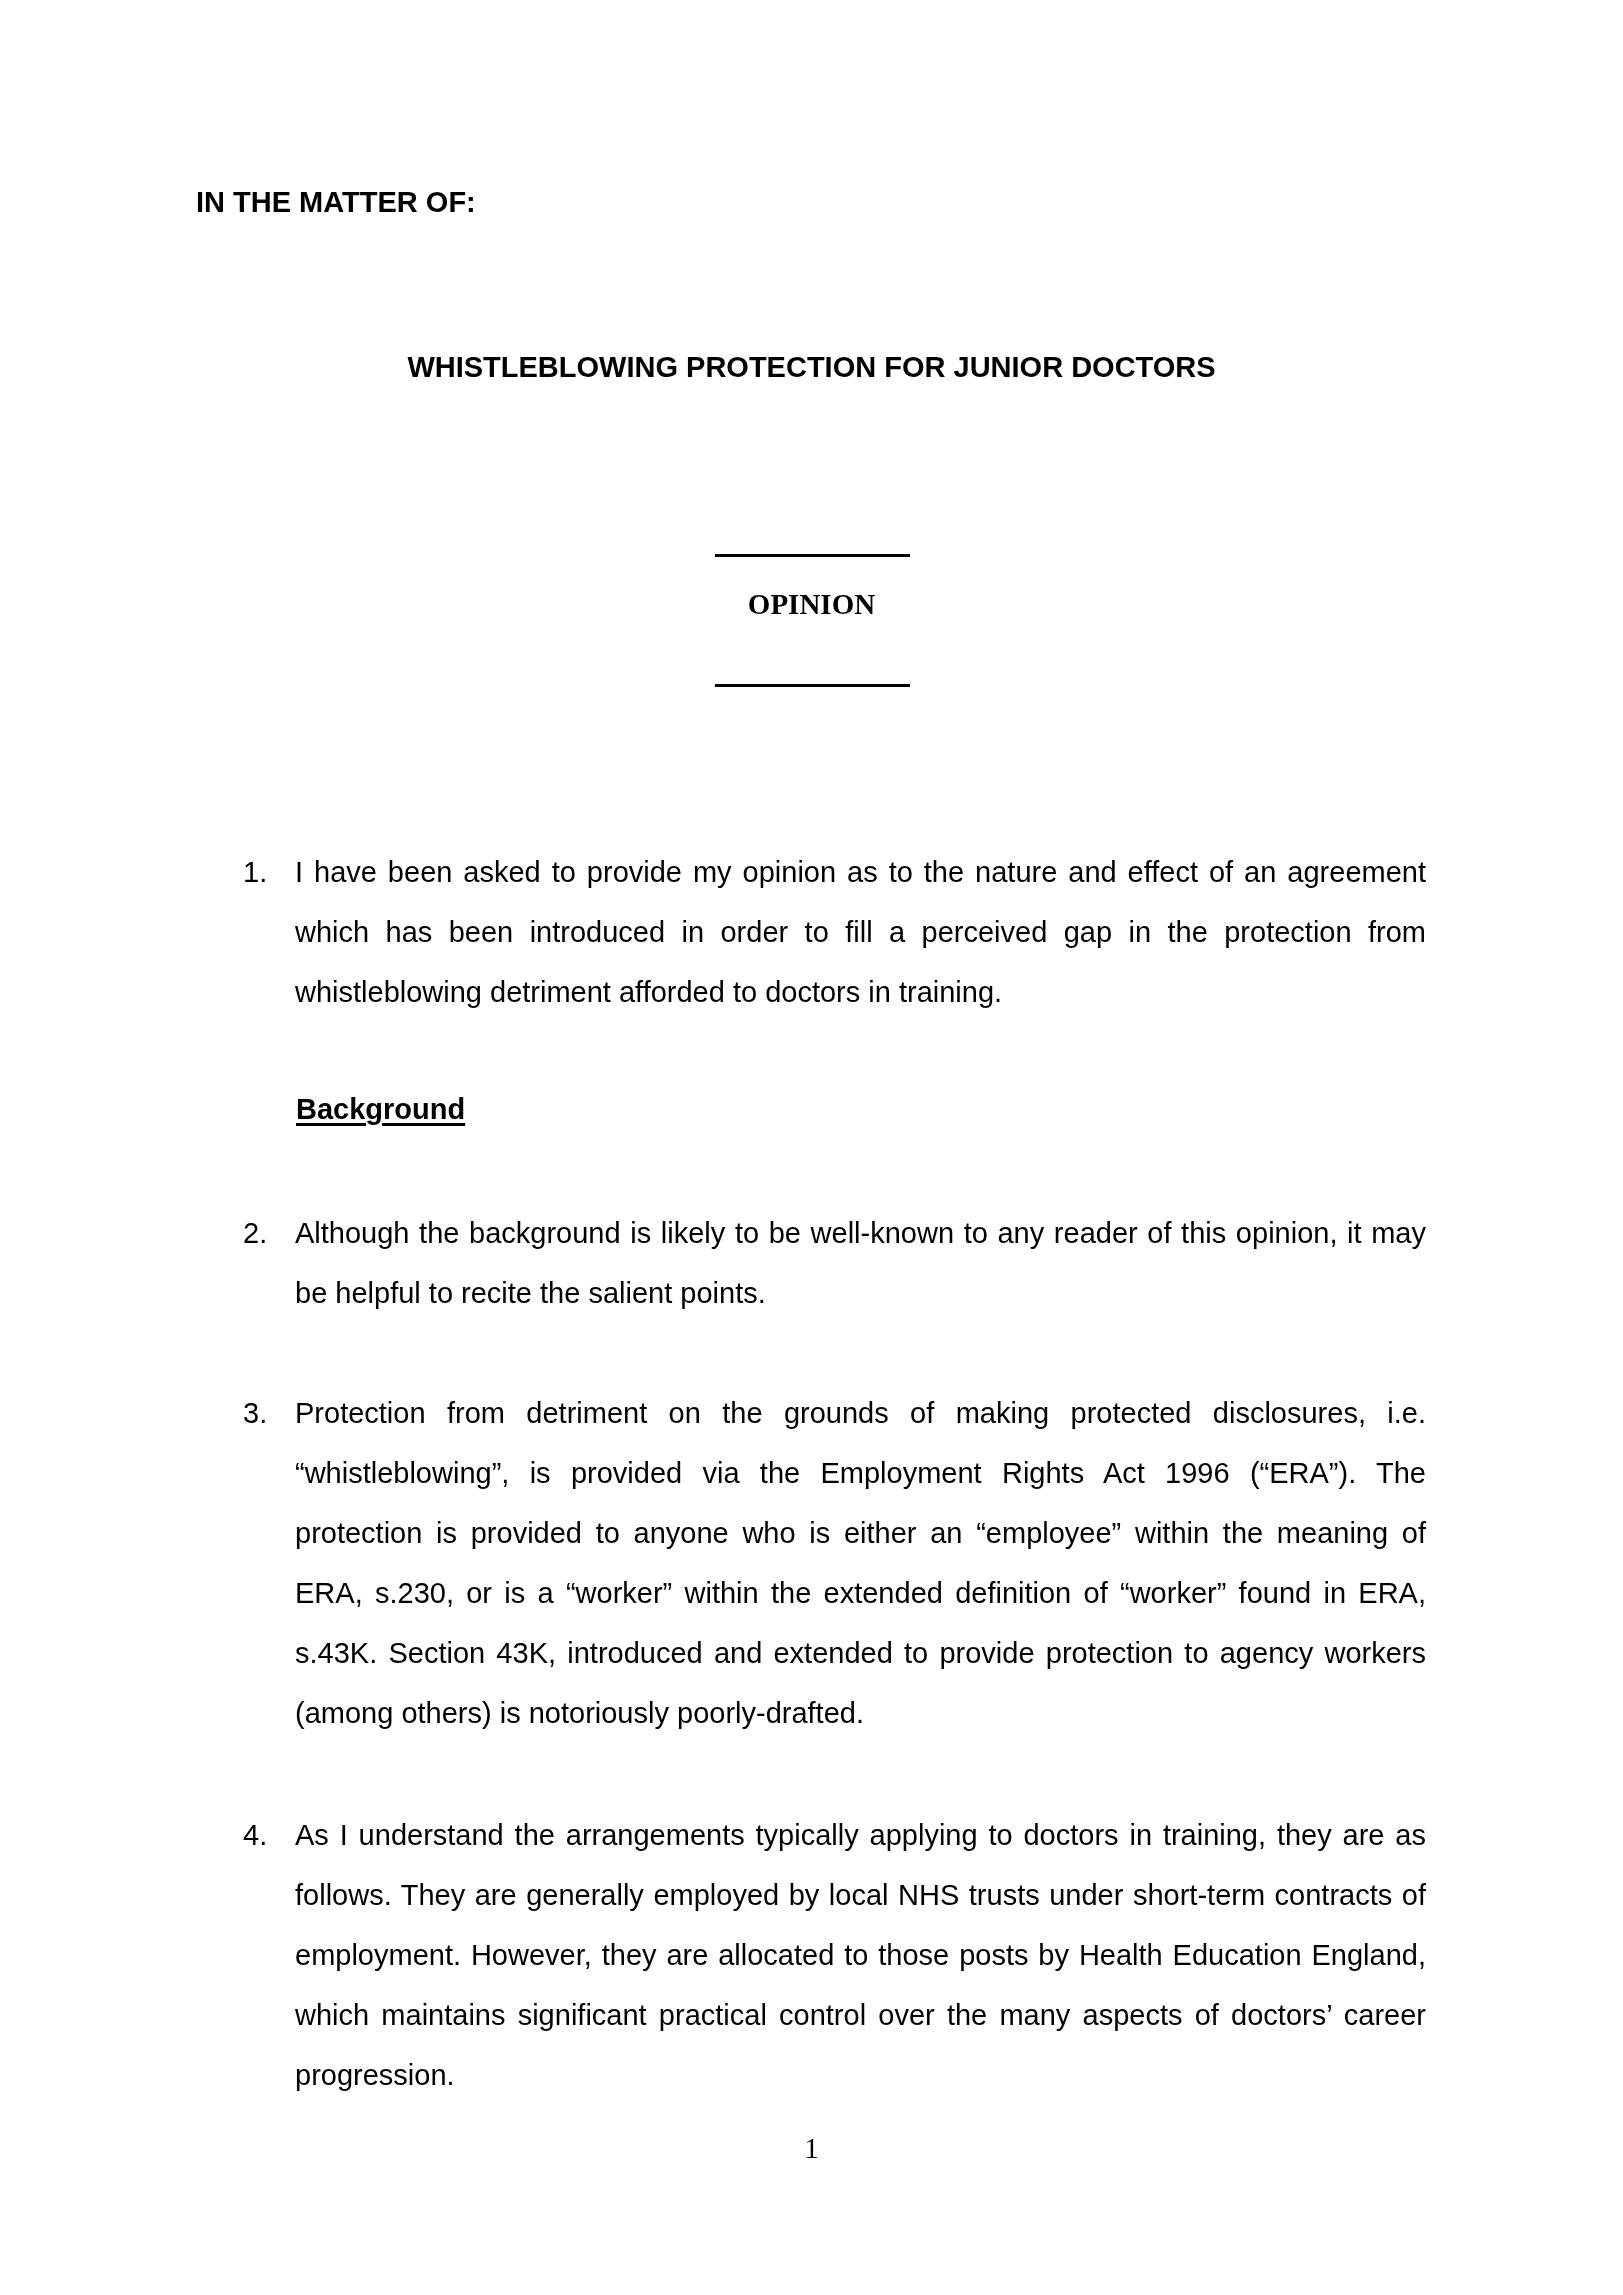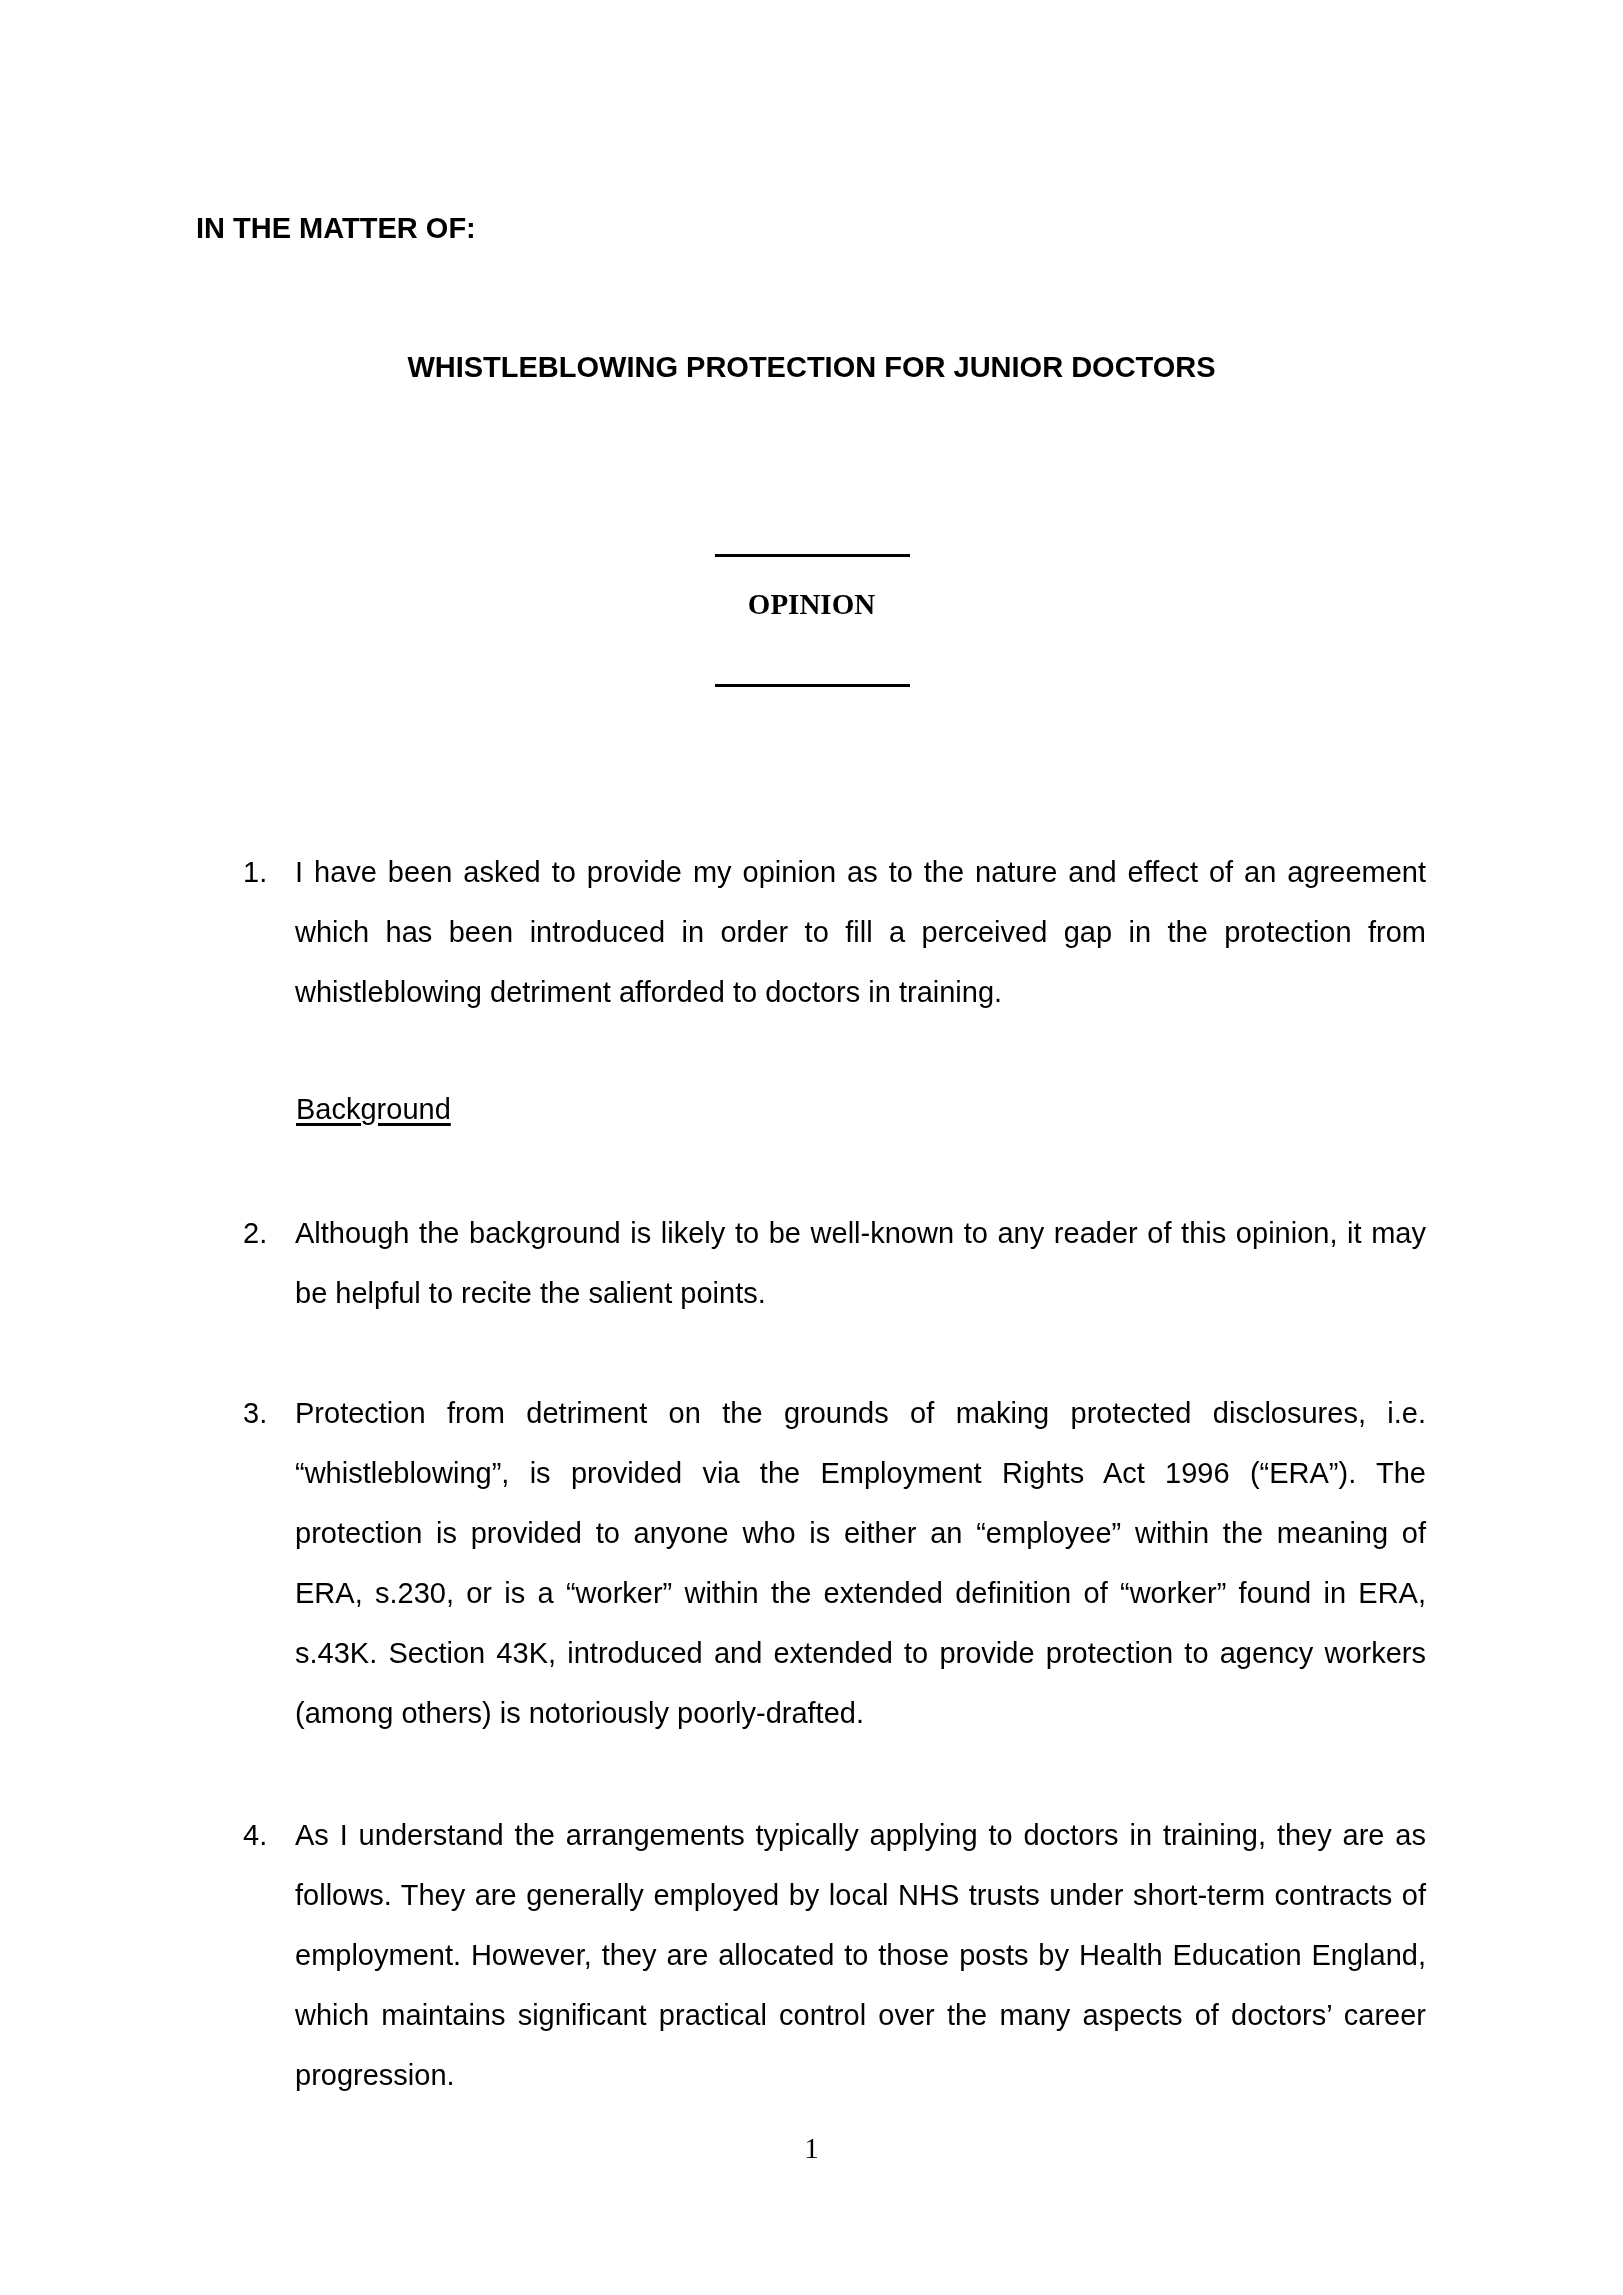--- a/index.html
+++ b/index.html
@@ -18,21 +18,21 @@
     .page {
       position: absolute;
       left: 0; top: 0;
       width: 1623px;
       height: 2295px;
       background: #ffffff;
     }
     .matter {
       position: absolute;
       left: 196px;
-      top: 212px;
+      top: 186px;
       font-weight: bold;
       font-size: 29px;
       letter-spacing: 0px;
     }
     .title-line {
       position: absolute;
       left: 0;
       width: 1623px;
       text-align: center;
       font-weight: bold;
@@ -79,21 +79,21 @@
       text-align-last: left;
     }
     .p1 { top: 842px; }
     .p2 { top: 1203px; }
     .p3 { top: 1383px; }
     .p4 { top: 1805px; }
     .heading {
       position: absolute;
       left: 296px;
       top: 1093px;
-      font-weight: normal;
+      font-weight: bold;
       font-size: 29px;
       text-decoration: underline;
       text-decoration-thickness: 2.6px;
       text-underline-offset: 3.9px;
     }
     .page-number {
       position: absolute;
       left: 0;
       width: 1623px;
       text-align: center;

